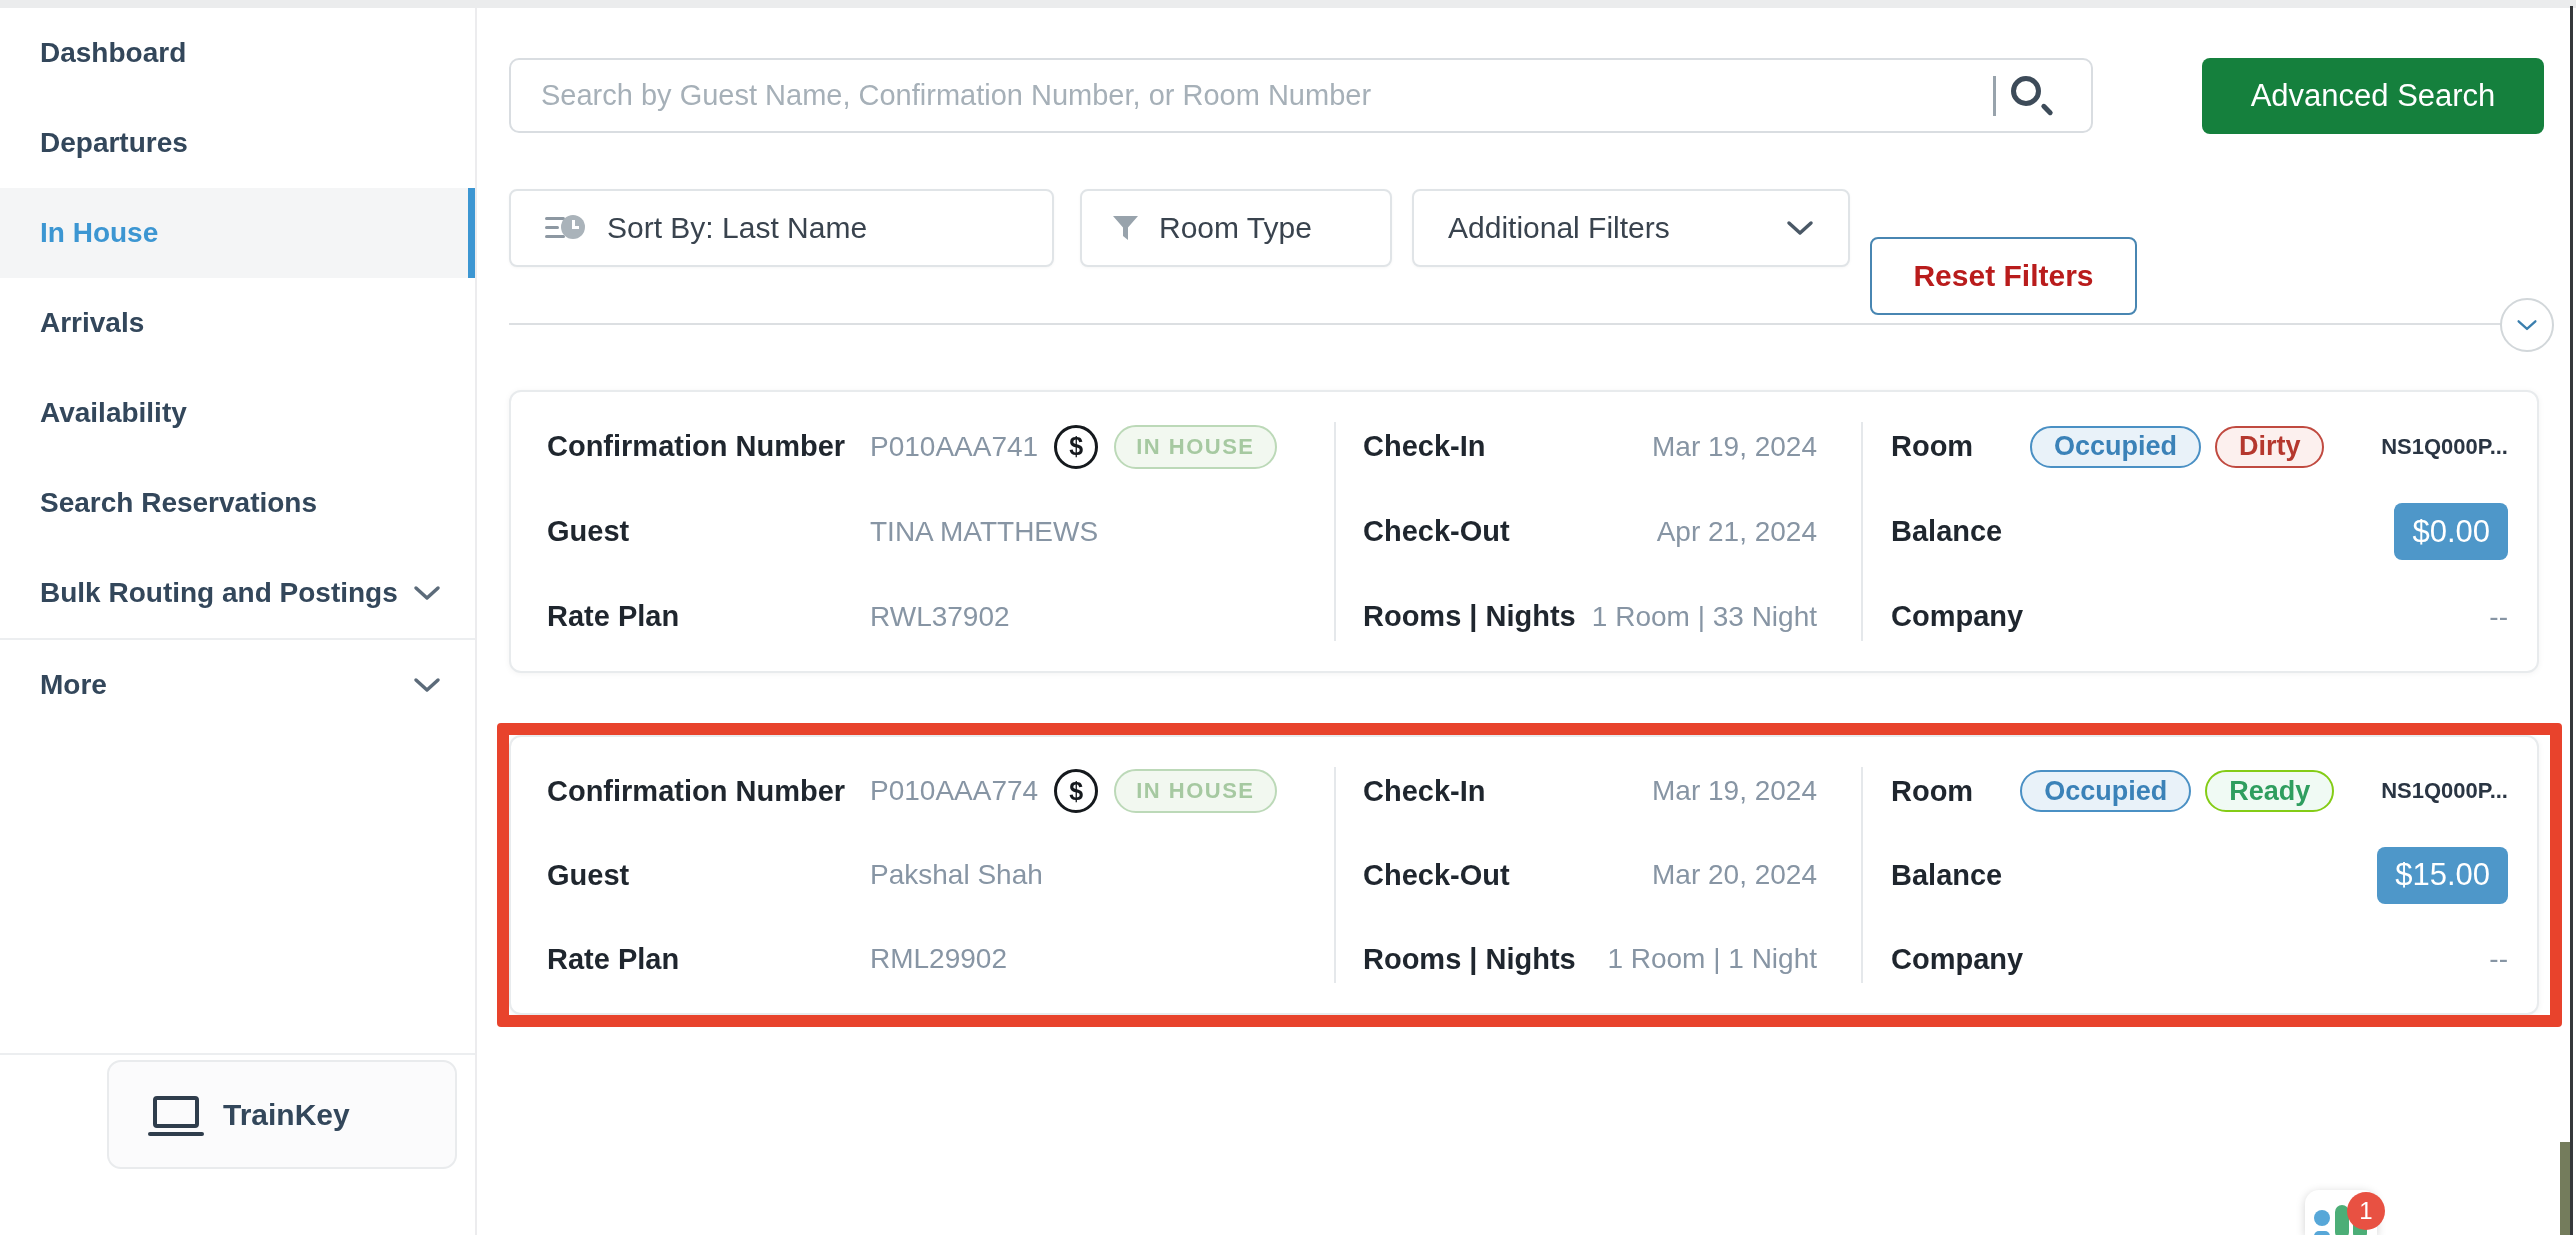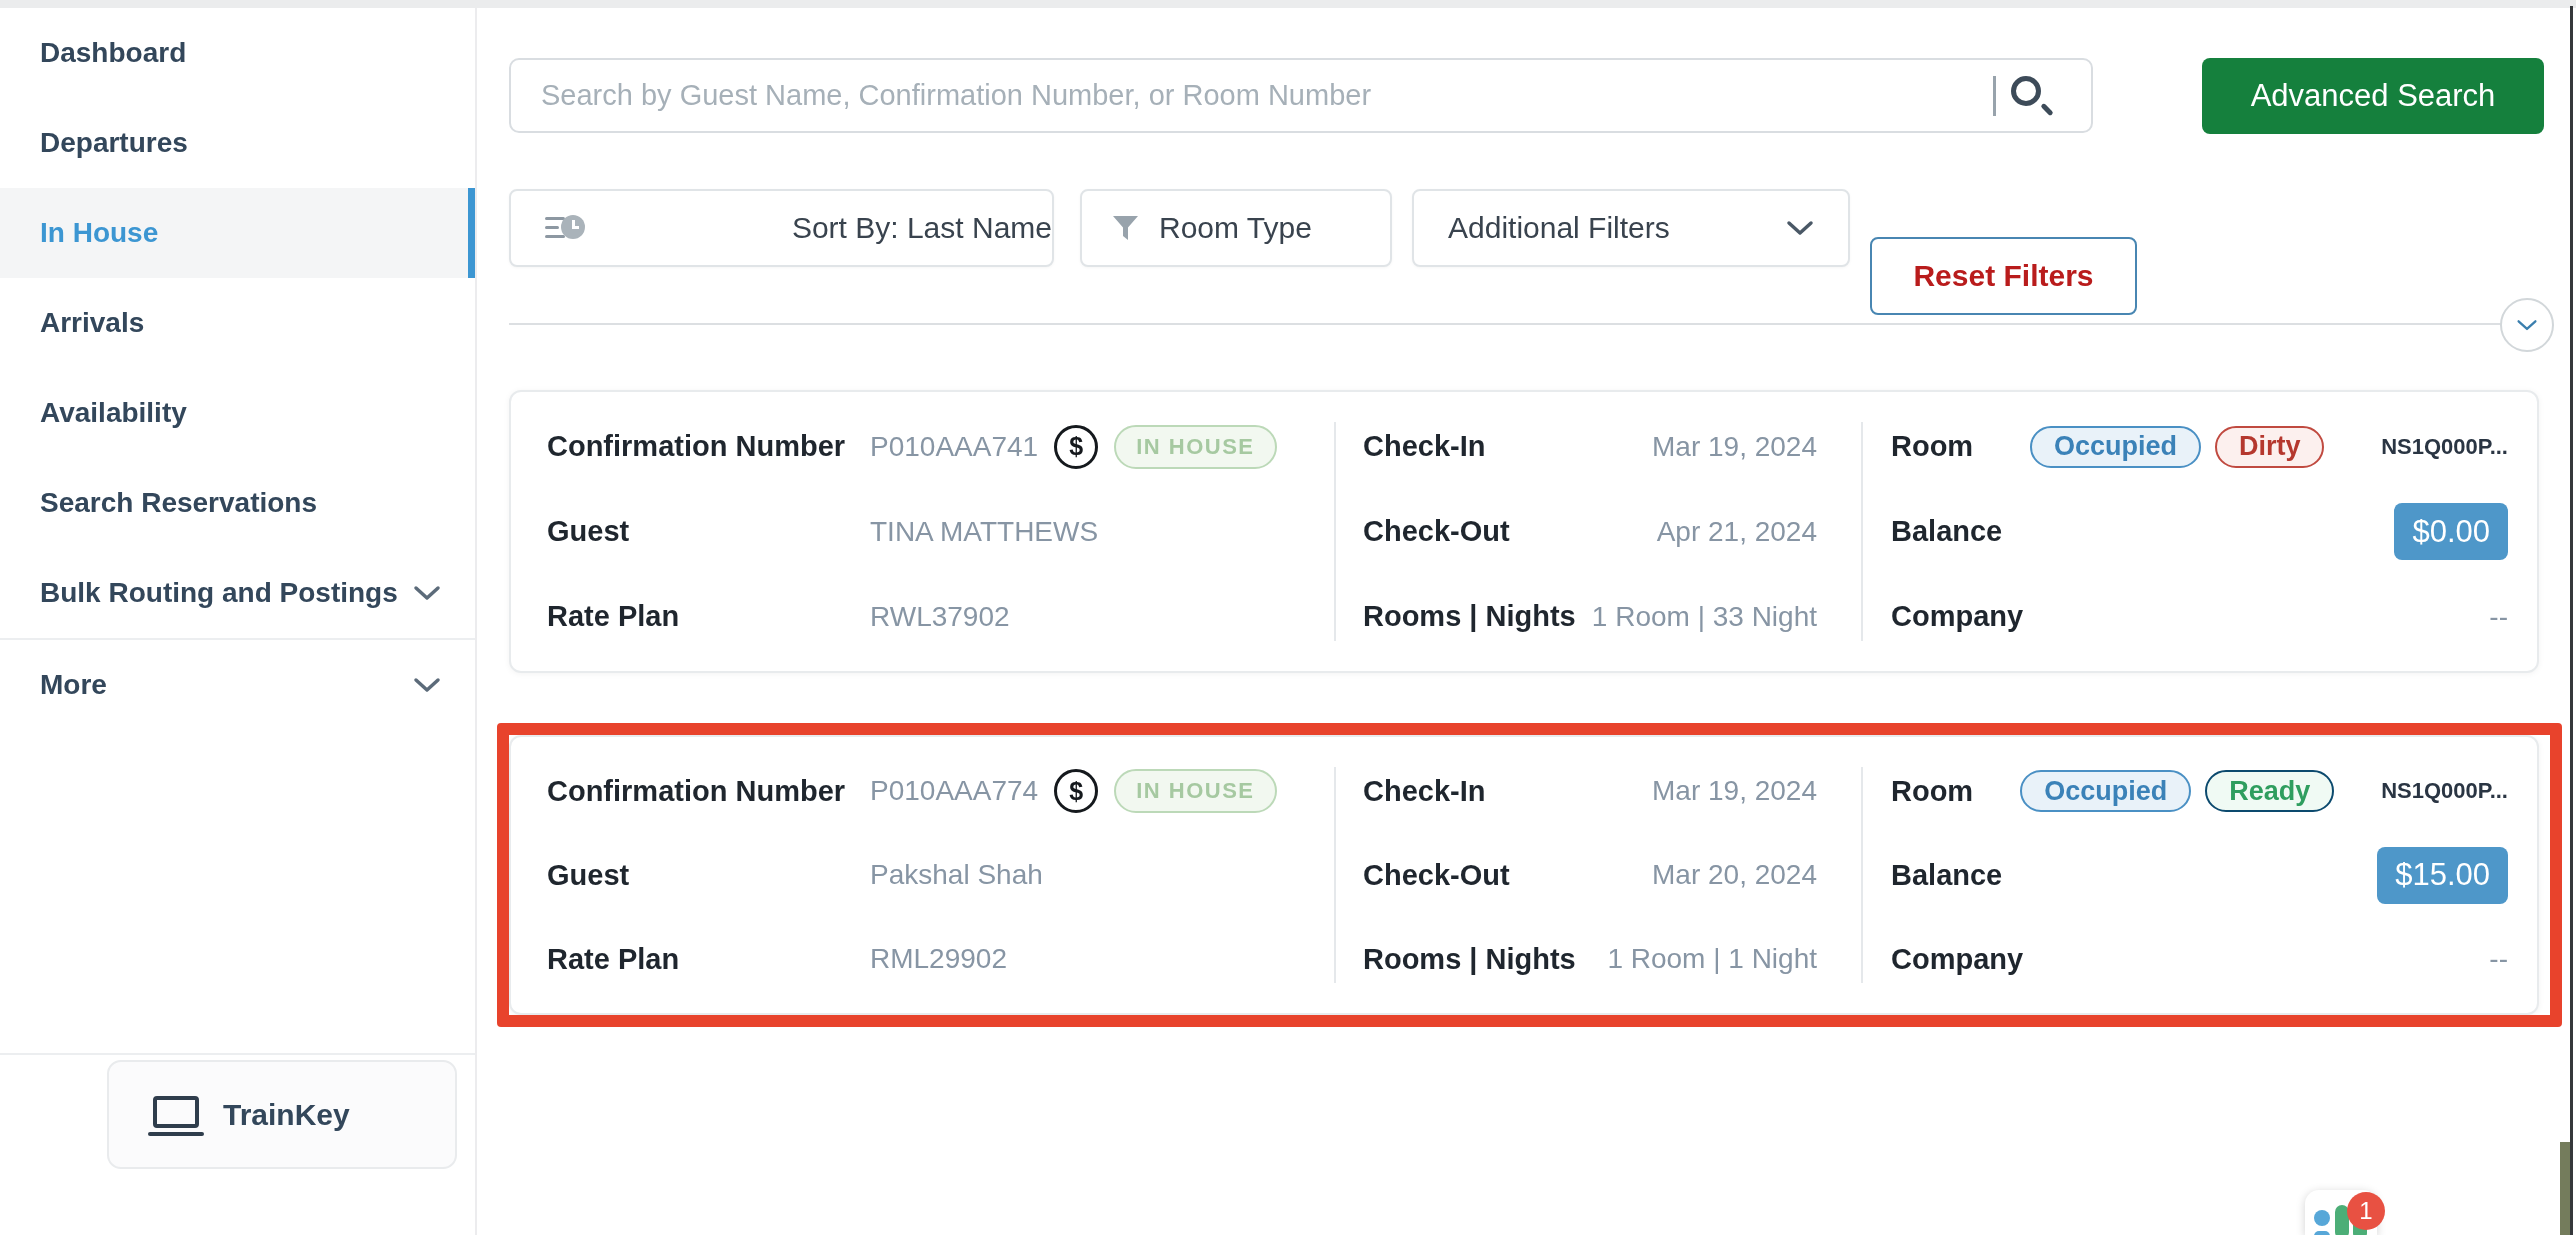--- a/index.html
+++ b/index.html
@@ -41,21 +41,21 @@
   .search-glass .lens { position:absolute; left:2px; top:2px; width:30px; height:30px; border:5px solid #3d4b59; border-radius:50%; }
   .search-glass .handle { position:absolute; left:31px; top:33px; width:14px; height:5px; background:#3d4b59; border-radius:3px; transform:rotate(45deg); }
   .advanced-search { position:absolute; left:2202px; top:58px; width:342px; height:76px; background:#15803d; border:none;
                      border-radius:8px; color:#fff; font-family:"Liberation Sans", sans-serif; font-size:31px; font-weight:500;
                      display:flex; align-items:center; justify-content:center; cursor:pointer; }
 
   
   .filter-box { position:absolute; top:189px; height:78px; background:#fff; border:2px solid #e0e4e7; border-radius:8px;
                 display:flex; align-items:center; box-shadow:0 1px 3px rgba(0,0,0,0.04); cursor:pointer;
                 font-size:30px; color:#39434e; }
-  .fb-sort { left:509px; width:545px; padding-left:34px;justify-content:space-between; }
+  .fb-sort { left:509px; width:545px; padding-left:34px; }
   .fb-roomtype { left:1080px; width:312px; padding-left:30px; }
   .fb-additional { left:1412px; width:438px; padding-left:34px; }
   .reset-filters { position:absolute; left:1870px; top:189px; width:267px; height:78px; background:#fff; border:2px solid #4886b2;
                    border-radius:8px; color:#b91c1c; font-family:"Liberation Sans", sans-serif; font-size:30px; font-weight:600;
                    display:flex; align-items:center; justify-content:center; cursor:pointer;margin-top:48px; }
   .sort-icon { position:relative; width:40px; height:30px; margin-right:22px; }
   .sort-icon i { position:absolute; left:0; height:3px; background:#8d98a2; border-radius:2px; }
   .sort-icon .b1 { top:4px;  width:20px; }
   .sort-icon .b2 { top:13px; width:14px; }
   .sort-icon .b3 { top:22px; width:20px; }
@@ -92,21 +92,21 @@
   .cvalue { font-size:28px; color:#8795a4; white-space:nowrap; }
   .col-1 .clabel { width:323px; }
   .conf-group { display:flex; align-items:center; gap:16px; }
   .dollar-icon { width:44px; height:44px; border:3.5px solid #15191d; border-radius:50%; background:#fff;
                  display:flex; align-items:center; justify-content:center; font-size:25px; font-weight:700; color:#15191d; cursor:pointer; }
   .inhouse-badge { height:44px; border:2px solid #bcd9b8; border-radius:22px; background:#f2f8f0; color:#a6c9a1;
                    font-size:22px; font-weight:700; letter-spacing:1.5px; display:flex; align-items:center; padding:0 20px; }
   .pill { height:42px; border-radius:26px; padding:0 22px; font-size:27px; font-weight:600; display:flex; align-items:center; }
   .pill-occupied { border:2px solid #4a90c4; background:#e9f2f9; color:#3b82b8; }
   .pill-dirty    { border:2px solid #c04a40; background:#fcf0ee; color:#b5382e; }
-  .pill-ready    { border:2px solid #0c4a6e; background:#f0faf4; color:#2f9e5f; }
+  .pill-ready    { border:2px solid #84cc16; background:#f0faf4; color:#2f9e5f; }
   .pill-group { display:flex; align-items:center; gap:14px; }
   .room-number { font-size:22px; font-weight:700; color:#2a3543; }
   .balance-btn { min-width:111px; height:57px; background:#4e97c9; border:none; border-radius:8px; color:#fff;
                  font-family:"Liberation Sans", sans-serif; font-size:31px; display:flex; align-items:center; justify-content:center;
                  padding:0 18px; cursor:pointer; }
 
   
   .app-icon { position:absolute; left:2305px; top:1190px; width:72px; height:46px; background:#fff; border-radius:14px 14px 0 0;
               box-shadow:0 2px 10px rgba(0,0,0,0.18); z-index:20; cursor:pointer; }
   .app-icon .dot  { position:absolute; left:9px;  top:20px; width:16px; height:16px; border-radius:50%; background:#57a7d8; }

